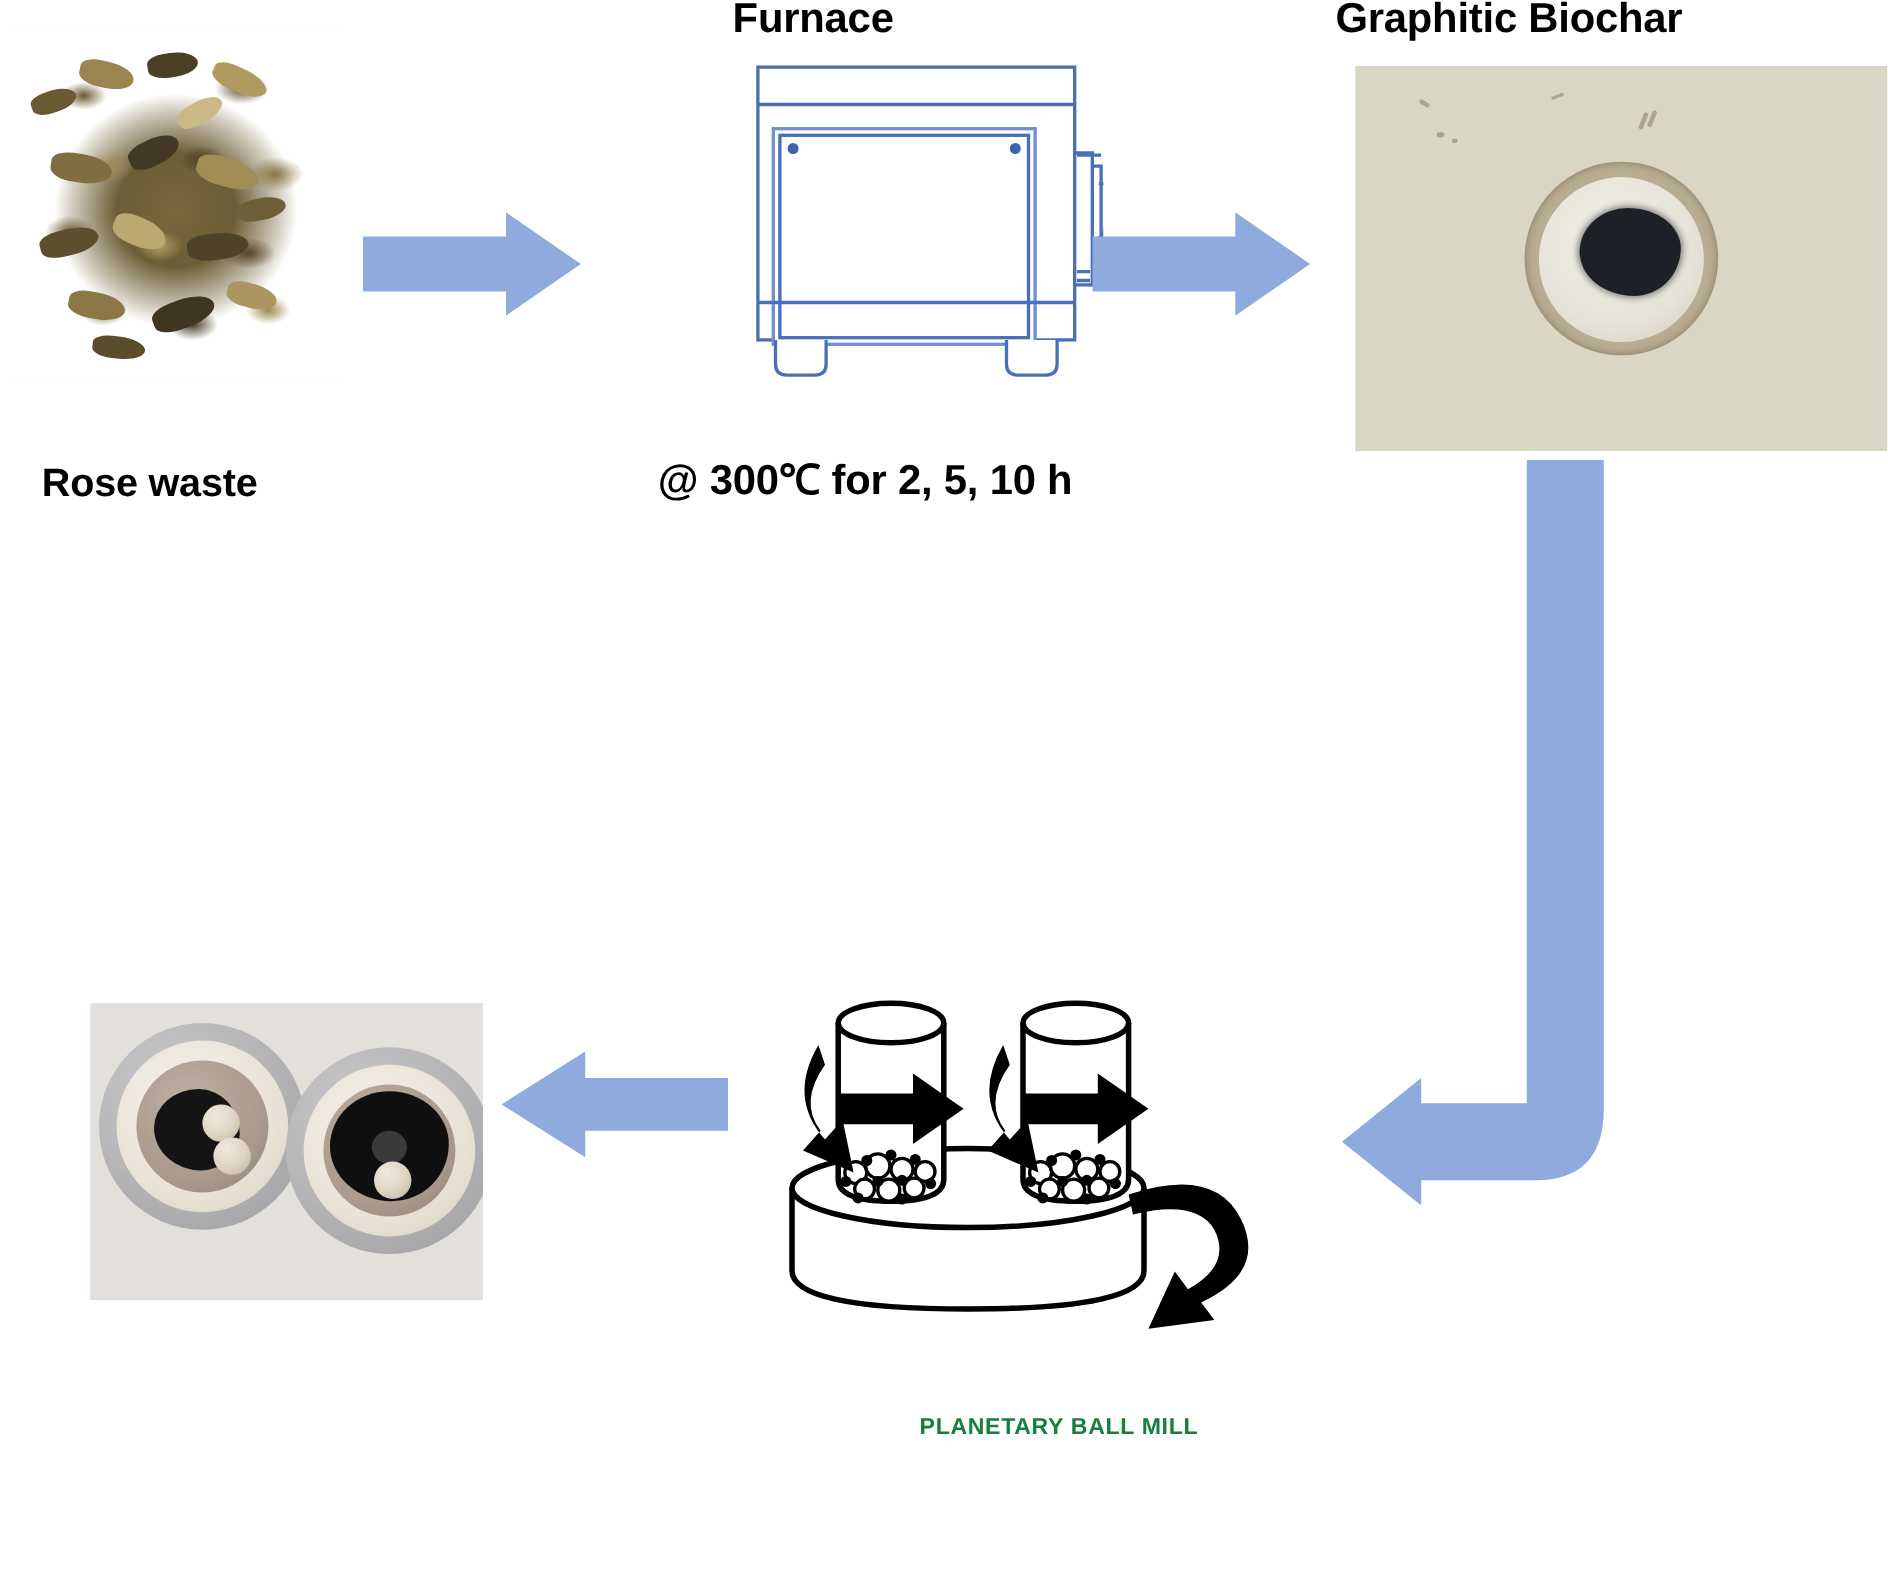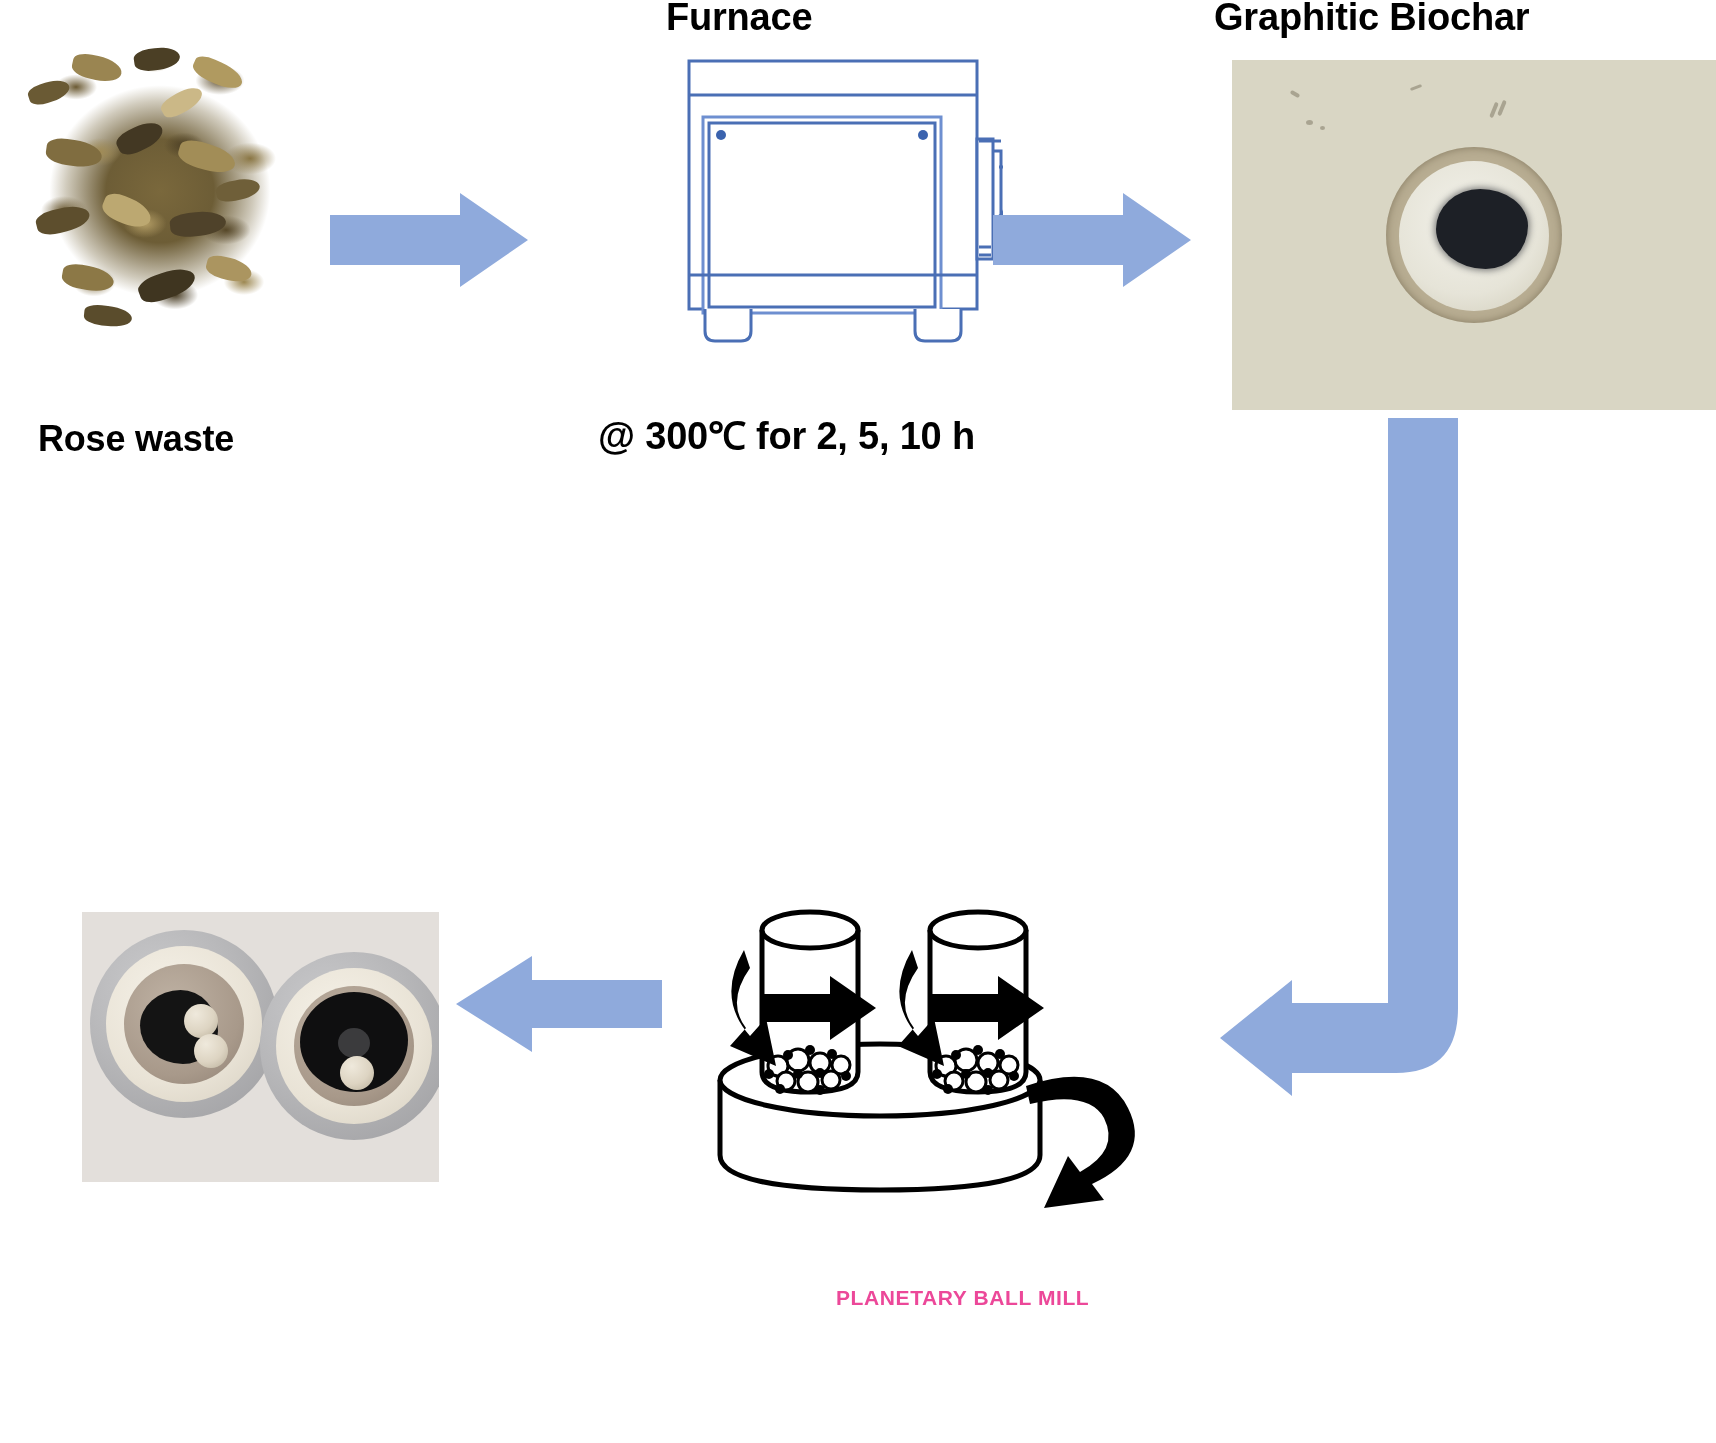--- a/index.html
+++ b/index.html
@@ -120,21 +120,21 @@
     position: absolute;
     border-radius: 50%;
     background: radial-gradient(circle at 35% 30%, #efe9dc 0%, #ddd4c2 55%, #b8ae99 100%);
   }
 
   
   #ball-mill-illustration { left: 700px; top: 890px; width: 460px; height: 340px; }
   #ball-mill-label {
     left: 836px; top: 1286px;
     font-size: 21px; font-weight: bold; letter-spacing: 0.6px;
-    color: #ec4899;
+    color: #15803d;
     text-align: right;
   }
 </style>
 </head>
 <body>
 
 <div id="canvas">
 
   <div class="abs" id="rose-waste-photo">
     <div class="rose-bg"></div>

